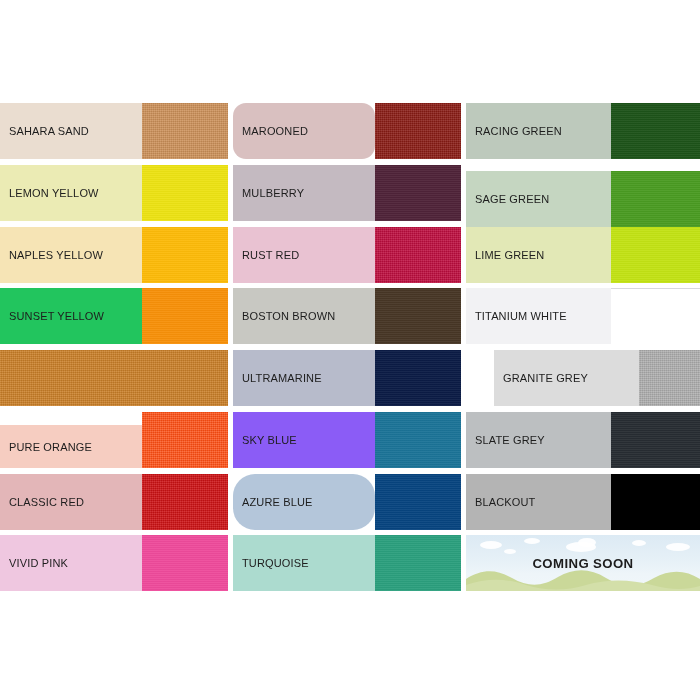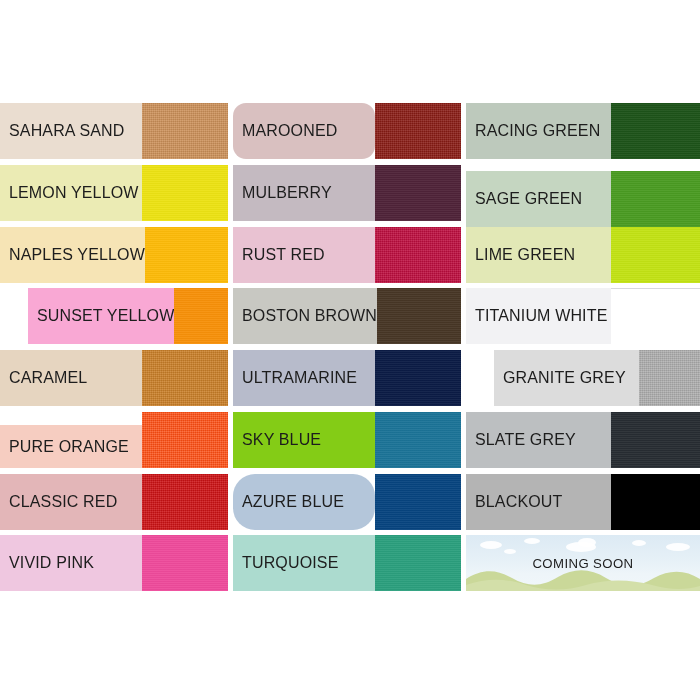--- a/index.html
+++ b/index.html
@@ -40,21 +40,21 @@
     overflow: hidden;
   }
   .column.col-2 .swatch { width: 280px; }
 
   .swatch-label {
     flex: 0 0 142px;
     display: flex;
     align-items: center;
     padding-left: 9px;
     box-sizing: border-box;
-    font-size: 16px;
+    font-size: 11px;
     letter-spacing: 0.15px;
     color: #1d1d1d;
     white-space: nowrap;
   }
   .column.col-2 .swatch-label { flex: 0 0 145px; }
 
   .swatch-color {
     flex: 1 1 auto;
     position: relative;
   }
@@ -91,20 +91,21 @@
   }
 
   
   .coming-soon {
     position: absolute;
     left: 0;
     width: 234px;
     height: 56px;
     overflow: hidden;
     background: linear-gradient(to bottom, #dceaf4 0%, #e7f1f7 48%, #eef5f9 70%, #f1f7fa 100%);
+    font-weight: bold;
   }
   .cs-cloud {
     position: absolute;
     background: #ffffff;
     border-radius: 50%;
     opacity: 0.92;
   }
   .cs-hills {
     position: absolute;
     left: 0;
@@ -137,25 +138,24 @@
       </div>
       <div class="swatch" style="top: 62px;">
         <div class="swatch-label" style="background: rgb(235, 235, 180);">LEMON YELLOW</div>
         <div class="swatch-color tex-soft" style="background: rgb(236, 226, 19);"></div>
       </div>
       <div class="swatch" style="top: 124px;">
         <div class="swatch-label" style="background: rgb(246, 228, 181);">NAPLES YELLOW</div>
         <div class="swatch-color tex-soft" style="background: rgb(252, 186, 9);"></div>
       </div>
       <div class="swatch" style="top: 185px;">
-        <div class="swatch-label" style="background: #f9a8d4; margin-left: 28px;">SUNSET YELLOW</div>
+        <div class="swatch-label" style="background: #22c55e;">SUNSET YELLOW</div>
         <div class="swatch-color tex-soft" style="background: rgb(247, 144, 9);"></div>
       </div>
       <div class="swatch" style="top: 247px;">
-        <div class="swatch-label" style="background: rgb(230, 213, 192);">CARAMEL</div>
         <div class="swatch-color tex-weave" style="background: rgb(203, 127, 39);"></div>
       </div>
       <div class="swatch" style="top: 309px;">
         <div class="swatch-label" style="background: rgb(246, 205, 193); margin-top: 13px;">PURE ORANGE</div>
         <div class="swatch-color tex-fine" style="background: rgb(251, 75, 16);"></div>
       </div>
       <div class="swatch" style="top: 371px;">
         <div class="swatch-label" style="background: rgb(227, 182, 184);">CLASSIC RED</div>
         <div class="swatch-color tex-weave" style="background: rgb(206, 17, 20);"></div>
       </div>
@@ -179,21 +179,21 @@
       </div>
       <div class="swatch" style="top: 185px;">
         <div class="swatch-label" style="background: rgb(200, 200, 194);">BOSTON BROWN</div>
         <div class="swatch-color tex-soft" style="background: rgb(71, 54, 37);"></div>
       </div>
       <div class="swatch" style="top: 247px;">
         <div class="swatch-label" style="background: rgb(183, 187, 203);">ULTRAMARINE</div>
         <div class="swatch-color tex-soft" style="background: rgb(11, 27, 69);"></div>
       </div>
       <div class="swatch" style="top: 309px;">
-        <div class="swatch-label" style="background: #84cc16;">SKY BLUE</div>
+        <div class="swatch-label" style="background: #8b5cf6;">SKY BLUE</div>
         <div class="swatch-color tex-soft" style="background: rgb(27, 115, 151);"></div>
       </div>
       <div class="swatch" style="top: 371px;">
         <div class="swatch-label" style="background: rgb(180, 198, 218); border-radius: 22px;">AZURE BLUE</div>
         <div class="swatch-color tex-soft" style="background: rgb(7, 68, 127);"></div>
       </div>
       <div class="swatch" style="top: 432px;">
         <div class="swatch-label" style="background: rgb(172, 219, 207);">TURQUOISE</div>
         <div class="swatch-color tex-soft" style="background: rgb(43, 159, 125);"></div>
       </div>

